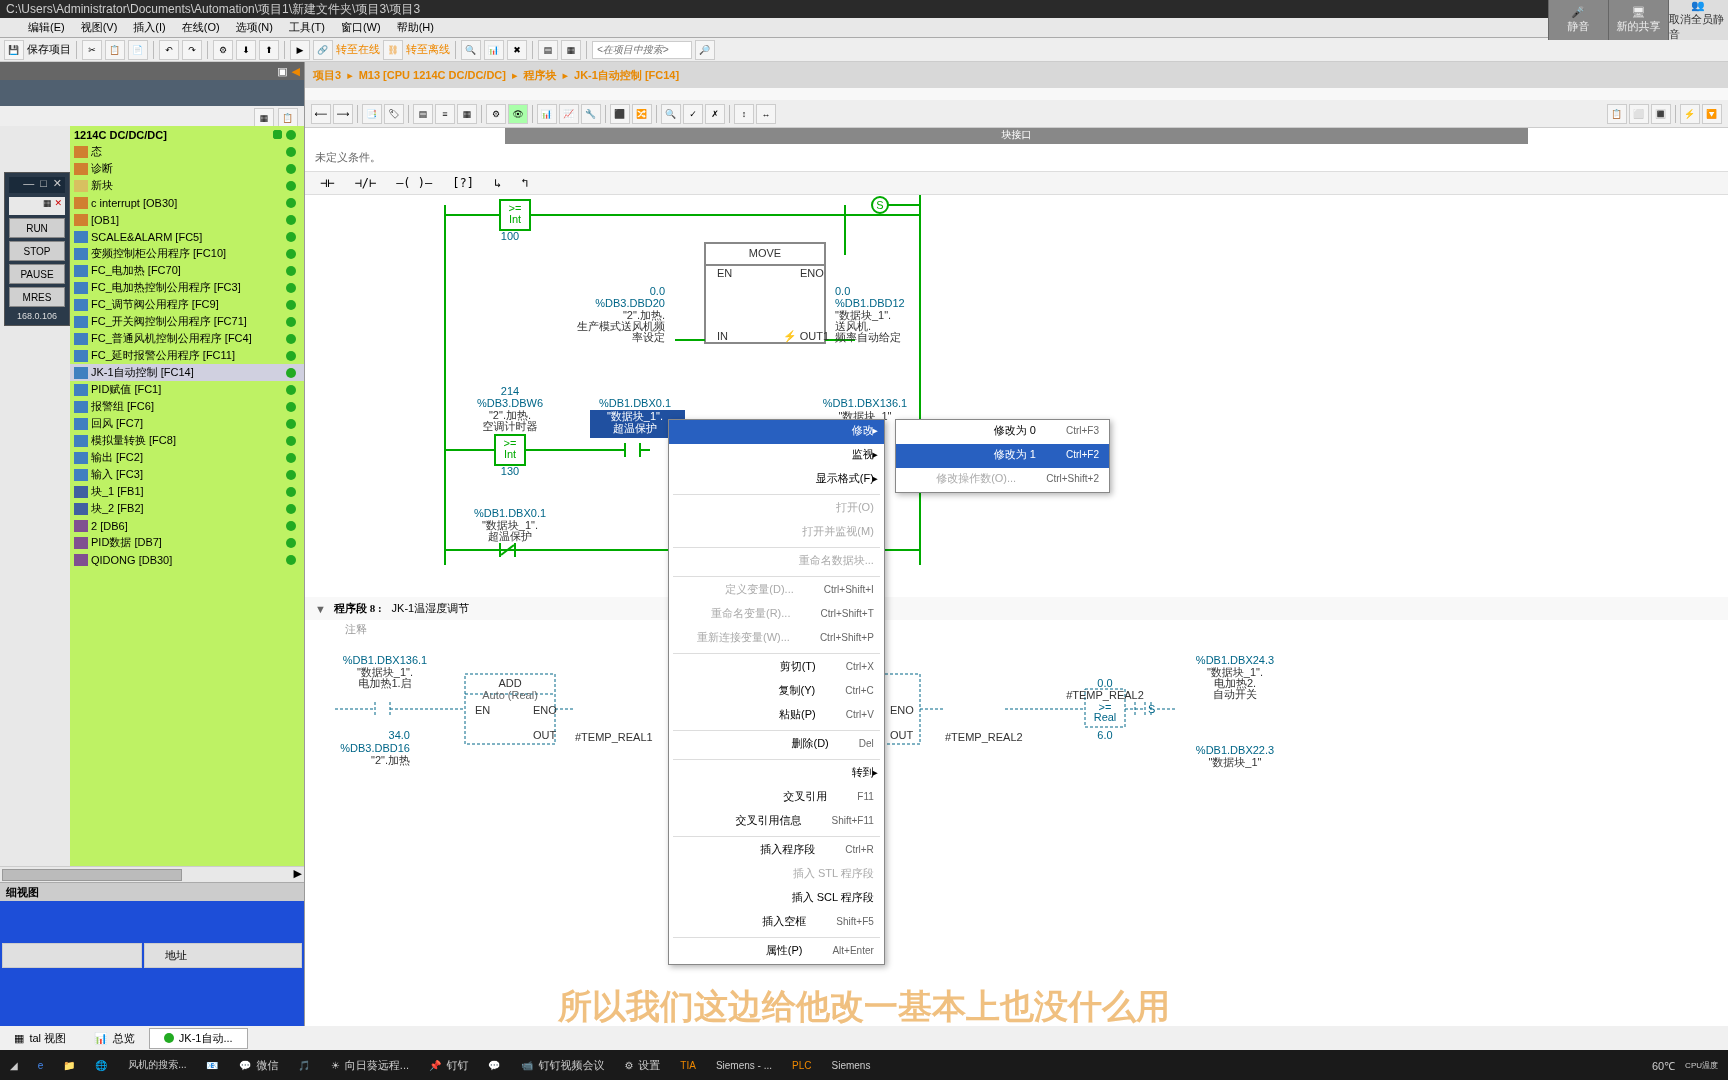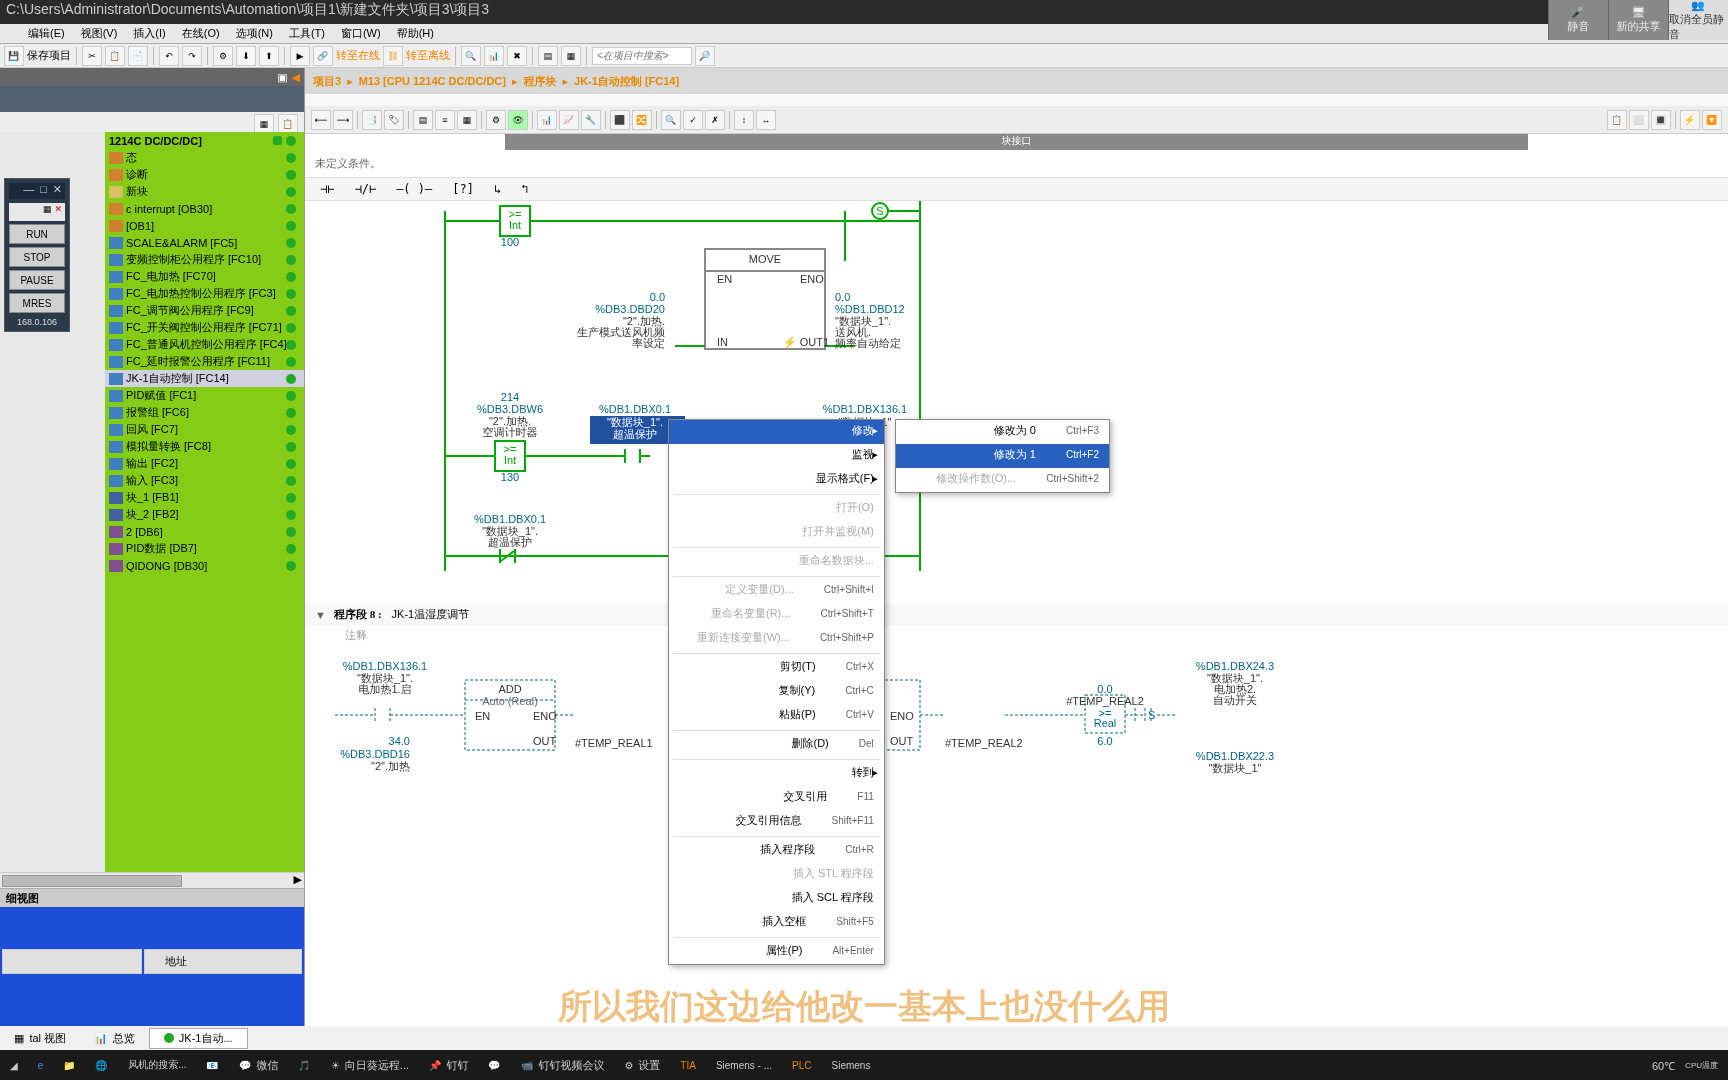--- a/index.html
+++ b/index.html
@@ -1,33 +1,33 @@
 <!DOCTYPE html>
 <html><head>
 <meta charset="utf-8">
 <style>
 * { margin:0; padding:0; box-sizing:border-box; font-family:"Microsoft YaHei",Arial,sans-serif; font-size:11px; }
 body { width:1728px; height:1080px; background:#3a3a3a; overflow:hidden; position:relative; }
-.titlebar { height:24px; background:#2a2a2a; color:#ccc; padding:1px 6px; font-size:14px; }
+.titlebar { height:18px; background:#2a2a2a; color:#ccc; padding:1px 6px; font-size:12px; }
 .menubar { height:20px; background:#e8e8e8; display:flex; align-items:center; padding:0 20px; border-bottom:1px solid #aaa; }
 .menubar span { padding:2px 8px; cursor:pointer; }
 .toolbar1 { height:24px; background:#eee; display:flex; align-items:center; padding:2px 4px; border-bottom:1px solid #ccc; gap:3px; }
 .tbtn { width:20px; height:20px; background:#f5f5f5; border:1px solid #ccc; display:inline-flex; align-items:center; justify-content:center; font-size:9px; cursor:pointer; }
 .tsep { width:1px; height:18px; background:#bbb; margin:0 2px; }
 .search-box { width:100px; height:18px; border:1px solid #ccc; background:#fff; font-size:10px; padding:0 4px; color:#999; font-style:italic; }
 .main-layout { display:flex; height:calc(100% - 60px); }
 .left-panel { width:305px; background:#e8e8e8; display:flex; flex-direction:column; border-right:1px solid #999; position:relative; }
 .left-header { height:18px; background:#666; display:flex; justify-content:flex-end; align-items:center; padding:0 4px; }
 .left-header span { color:#fff; margin-left:4px; cursor:pointer; }
 .float-controls { position:absolute; left:4px; top:110px; width:66px; background:#2b3a4a; border:1px solid #555; padding:4px; z-index:10; }
 .float-controls .wbar { height:16px; background:#1a2a3a; display:flex; justify-content:flex-end; margin-bottom:4px; }
 .float-controls .wbar span { color:#ccc; padding:0 3px; cursor:pointer; }
 .fbtn { display:block; width:56px; height:20px; margin:3px auto; background:#d0d0d0; border:1px solid #888; font-size:10px; cursor:pointer; }
 .ipaddr { color:#ddd; font-size:9px; text-align:center; margin-top:4px; }
-.tree { flex:1; overflow:auto; background:#84cc16; margin-left:105px; }
+.tree { flex:1; overflow:auto; background:#bef264; margin-left:70px; }
 .tree-row { display:flex; align-items:center; height:17px; padding-left:4px; position:relative; }
 .tree-row .icon { width:14px; height:12px; margin-right:3px; }
 .tree-row.sel { background:#d0d0e0; }
 .tree-status { position:absolute; right:8px; display:flex; gap:4px; }
 .dot { width:10px; height:10px; border-radius:50%; }
 .dot.g { background:#2a2; }
 .dot.sq { border-radius:2px; border:1px solid #2a2; width:9px; height:9px; background:#fff; }
 .dot.sq.f { background:#2a2; }
 .icon.ob { background:#d08030; }
 .icon.fc { background:#4080c0; }

